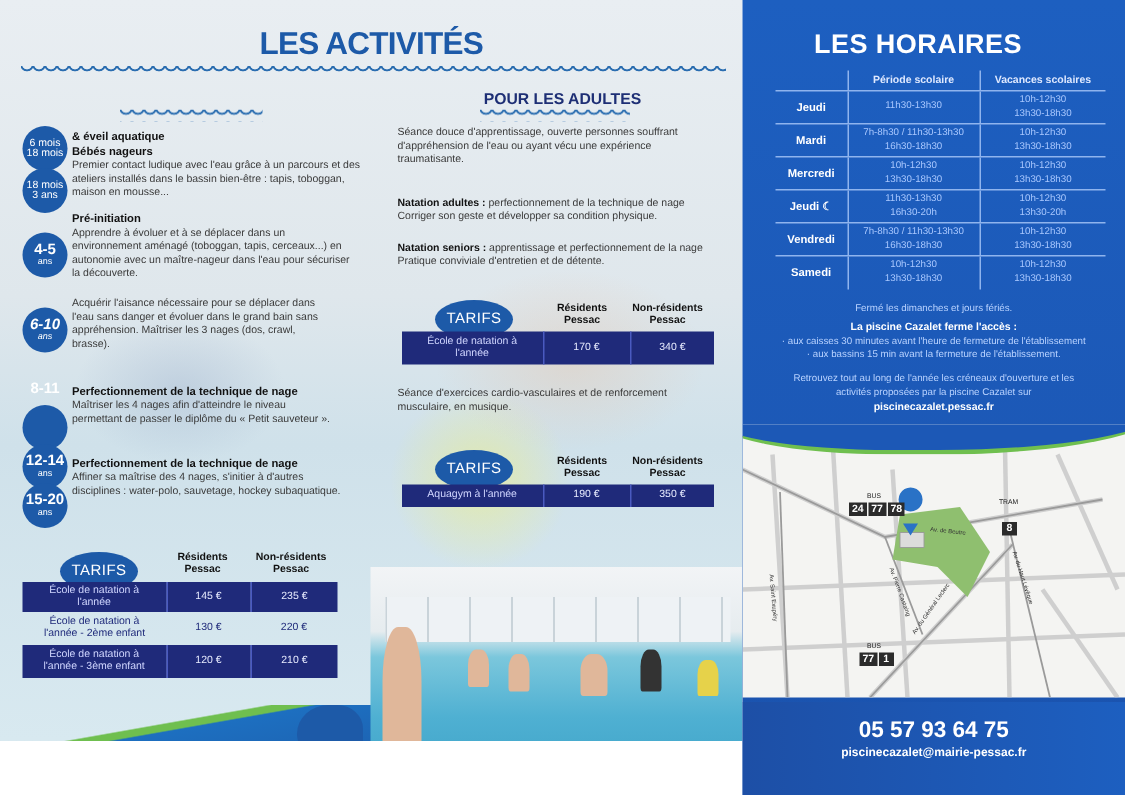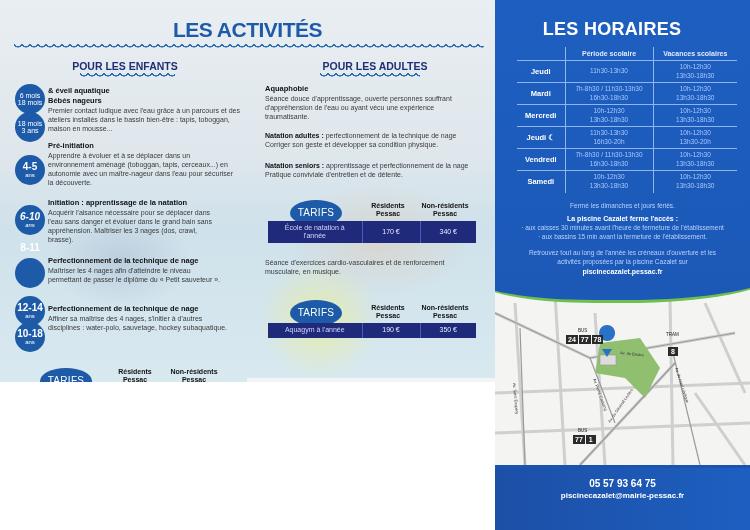--- a/index.html
+++ b/index.html
@@ -3,21 +3,21 @@
 <meta charset="utf-8">
 <style>
   * { box-sizing: border-box; margin: 0; padding: 0; }
   html, body { width: 750px; height: 530px; overflow: hidden; background: #fff; }
   body { font-family: "DejaVu Sans", sans-serif; color: #2a2a2a; position: relative; }
 
   .page { position: absolute; top: 0; left: 0; width: 750px; height: 530px; display: flex; }
 
   
   .activites {
-    position: relative; width: 495px; height: 382px;
+    position: relative; width: 495px; height: 494px;
     background: linear-gradient(180deg, #e9eef2 0%, #dfe7ec 40%, #cfe1ea 60%, #d8e9f0 100%);
     overflow: hidden;
   }
   .activites::before {
     content: ""; position: absolute; inset: 0;
     background:
       radial-gradient(ellipse at 120px 260px, rgba(150,170,200,.35), transparent 70px),
       radial-gradient(ellipse at 380px 240px, rgba(230,190,160,.35), transparent 90px),
       radial-gradient(ellipse at 320px 320px, rgba(240,240,120,.55), transparent 60px);
     pointer-events: none;
@@ -117,33 +117,32 @@
   .map-top-wave { position: absolute; left: -20px; top: -40px; width: 300px; height: 60px;
     border-radius: 0 0 50% 40%; background: #1c58b6; border-bottom: 3px solid #6fbf4f; }
   .map svg { position: absolute; left: 0; top: 0; }
   .contact {
     position: absolute; left: 0; top: 468px; width: 255px; height: 62px;
     background: linear-gradient(90deg, #1d4fa6, #1d5fc0);
     text-align: center; font-family: "Liberation Sans", sans-serif; font-weight: 700; color: #fff;
     padding-top: 10px; line-height: 1.25;
   }
   .contact .addr { font-size: 8px; }
-  .contact .phone { font-size: 10px; }
+  .contact .phone { font-size: 15px; }
   .contact .mail { font-size: 8px; }
 </style>
 </head>
 <body>
 
 <div class="page">
 
   <section class="activites">
     <h1 class="main-title">LES ACTIVITÉS</h1>
     <div class="wave wave-main"></div>
 
-    <h2 class="section-title st-enfants">POUR LES ENFANTS</h2>
     <div class="wave wave-enfants"></div>
     <h2 class="section-title st-adultes">POUR LES ADULTES</h2>
     <div class="wave wave-adultes"></div>
 
     <div class="badge" style="left:15px;top:84px;">
       <span class="dual">6 mois</span>
       <span class="dual">18 mois</span>
     </div>
     <div class="badge" style="left:15px;top:112px;">
       <span class="dual">18 mois</span>
@@ -162,39 +161,38 @@
     <div class="block" style="left:48px;top:141px;width:190px;">
       <h4>Pré-initiation</h4>
       <p>Apprendre à évoluer et à se déplacer dans un environnement aménagé (toboggan, tapis, cerceaux...) en autonomie avec un maître-nageur dans l'eau pour sécuriser la découverte.</p>
     </div>
 
     <div class="badge" style="left:15px;top:205px;font-style:italic;">
       <span class="big">6-10</span>
       <span class="small">ans</span>
     </div>
     <div class="block" style="left:48px;top:198px;width:170px;">
-      <h4>Initiation : apprentissage de la natation</h4>
       <p>Acquérir l'aisance nécessaire pour se déplacer dans l'eau sans danger et évoluer dans le grand bain sans appréhension. Maîtriser les 3 nages (dos, crawl, brasse).</p>
     </div>
 
-    <div class="badge" style="left:15px;top:258px;gap:44px;">
+    <div class="badge" style="left:15px;top:270px;gap:44px;">
       <span class="big">8-11</span>
       <span class="small">ans</span>
     </div>
     <div class="block" style="left:48px;top:256px;width:175px;">
       <h4>Perfectionnement de la technique de nage</h4>
       <p>Maîtriser les 4 nages afin d'atteindre le niveau permettant de passer le diplôme du « Petit sauveteur ».</p>
     </div>
 
     <div class="badge" style="left:15px;top:296px;">
       <span class="big">12-14</span>
       <span class="small">ans</span>
     </div>
     <div class="badge" style="left:15px;top:322px;">
-      <span class="big">10-18</span>
+      <span class="big">15-20</span>
       <span class="small">ans</span>
     </div>
     <div class="block" style="left:48px;top:304px;width:180px;">
       <h4>Perfectionnement de la technique de nage</h4>
       <p>Affiner sa maîtrise des 4 nages, s'initier à d'autres disciplines : water-polo, sauvetage, hockey subaquatique.</p>
     </div>
 
     <div class="tarifs-pill" style="left:40px;top:368px;">TARIFS</div>
     <div class="tarif-head" style="left:110px;top:368px;width:50px;">Résidents Pessac</div>
     <div class="tarif-head" style="left:163px;top:368px;width:62px;">Non-résidents Pessac</div>
@@ -215,21 +213,20 @@
         <td>120 €</td>
         <td>210 €</td>
       </tr>
     </tbody>
       </table>
 
     <div class="splash"></div>
     <div class="splash-drop"></div>
 
     <div class="block" style="left:265px;top:84px;width:215px;">
-      <h4>Aquaphobie</h4>
       <p>Séance douce d'apprentissage, ouverte personnes souffrant d'appréhension de l'eau ou ayant vécu une expérience traumatisante.</p>
     </div>
     <div class="block" style="left:265px;top:131px;width:215px;">
       <p><b>Natation adultes :</b><span> perfectionnement de la technique de nage</span></p>
       <p>Corriger son geste et développer sa condition physique.</p>
     </div>
     <div class="block" style="left:265px;top:161px;width:215px;">
       <p><b>Natation seniors :</b><span> apprentissage et perfectionnement de la nage</span></p>
       <p>Pratique conviviale d'entretien et de détente.</p>
     </div>

